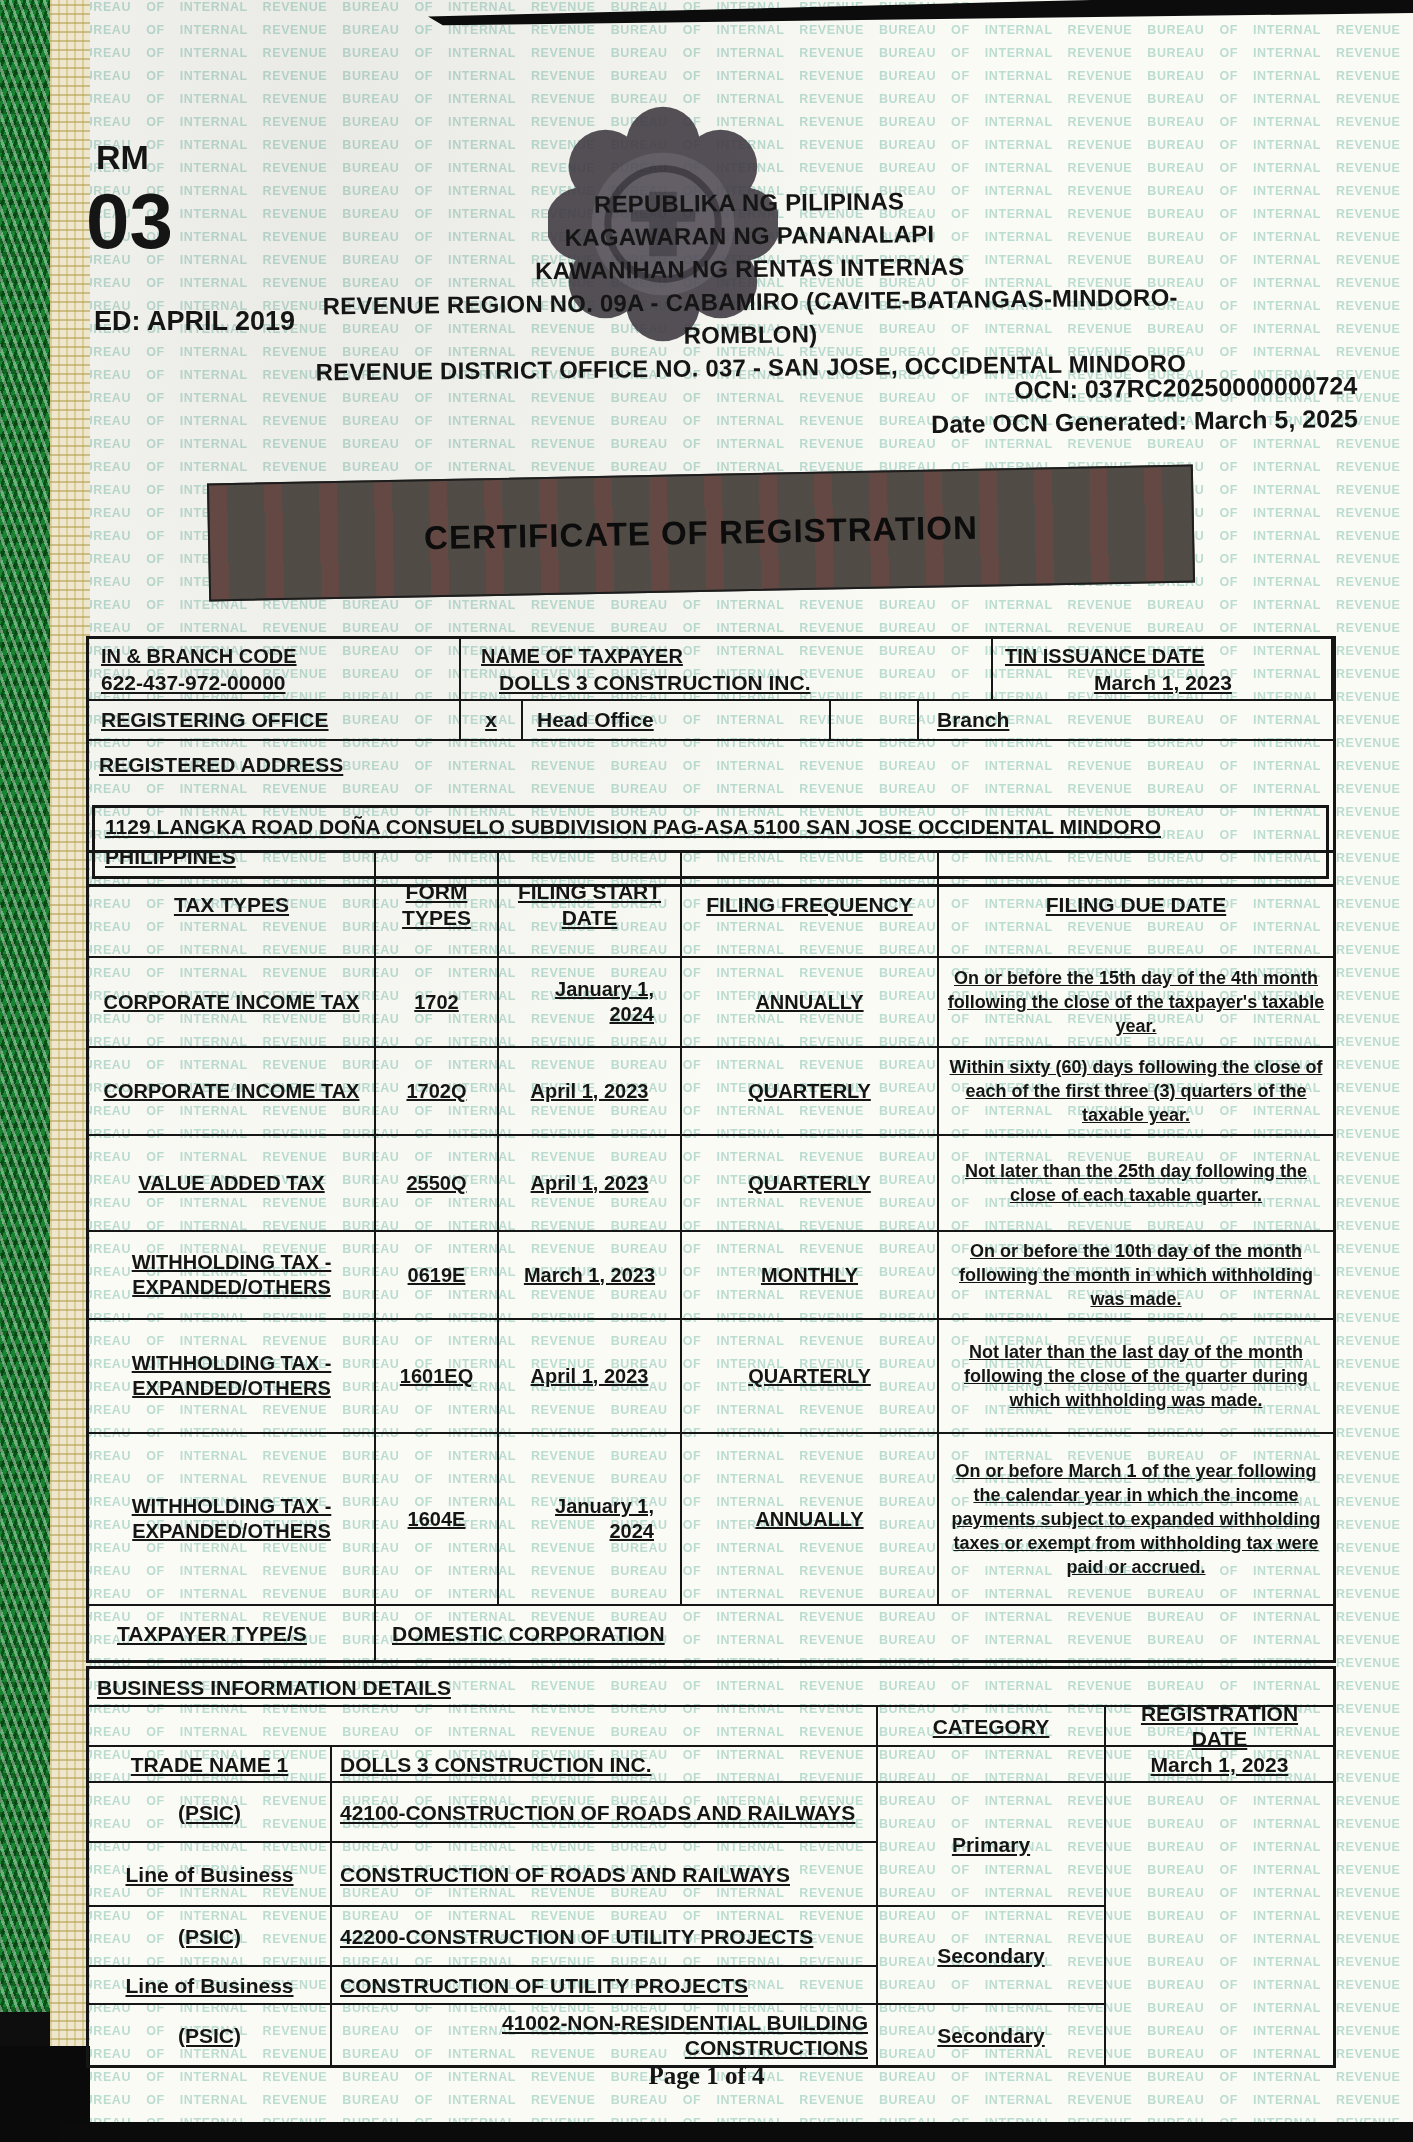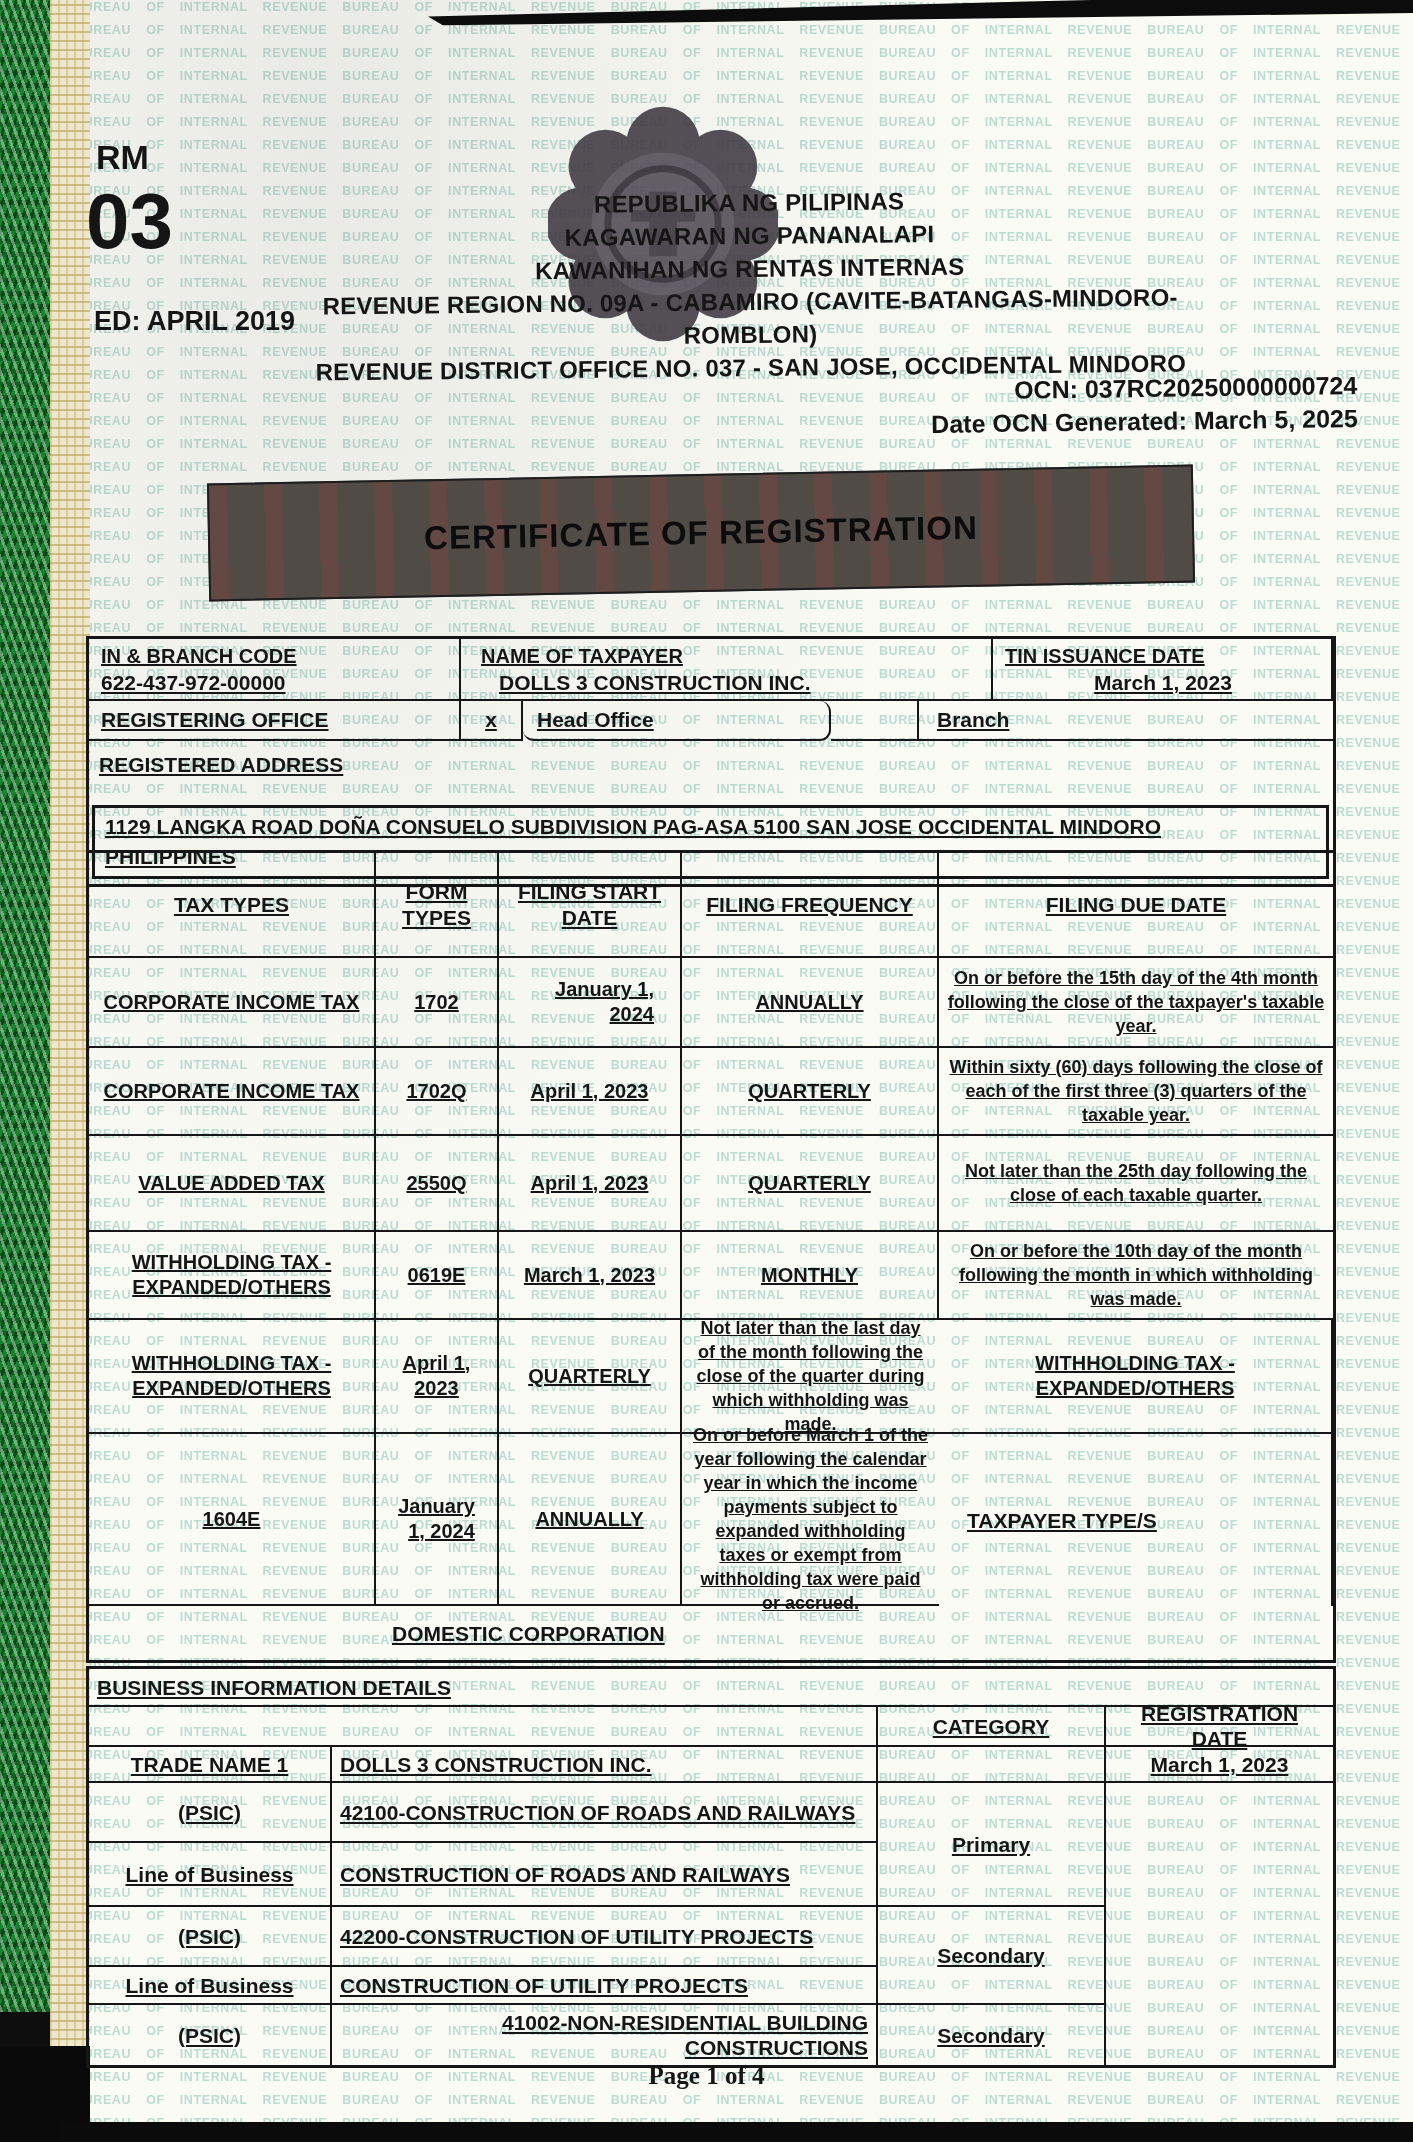--- a/index.html
+++ b/index.html
@@ -130,21 +130,21 @@
         <div class="val" style="padding-left:18px;">DOLLS 3 CONSTRUCTION INC.</div>
       </div>
       <div class="tcell noright" style="flex:1;text-align:center;">
         <div class="lab" style="text-align:left;">TIN ISSUANCE DATE</div>
         <div class="val">March 1, 2023</div>
       </div>
     </div>
     <div class="tinrow" style="height:40px;">
       <div class="cell left" style="width:372px;padding-left:12px;font-size:21px;">REGISTERING OFFICE</div>
       <div class="cell" style="width:62px;font-size:21px;">x</div>
-      <div class="cell left" style="width:308px;padding-left:14px;font-size:21px;border-radius:11px;">Head Office</div>
+      <div class="cell left" style="width:308px;padding-left:14px;font-size:21px;">Head Office</div>
       <div class="cell" style="width:88px;"></div>
       <div class="cell left noright" style="flex:1;padding-left:18px;font-size:21px;">Branch</div>
     </div>
     <div style="height:48px;display:flex;align-items:center;padding-left:10px;font-weight:bold;font-size:21px;">REGISTERED ADDRESS</div>
     <div class="addrbox">
       <div>1129 LANGKA ROAD  DOÑA CONSUELO SUBDIVISION  PAG-ASA 5100 SAN JOSE OCCIDENTAL MINDORO</div>
       <div>PHILIPPINES</div>
     </div>
   </div>
 
@@ -173,20 +173,21 @@
     <div class="cell">QUARTERLY</div>
     <div class="cell due noright">Not later than the 25th day following the close of each taxable quarter.</div>
 
     <div class="cell">WITHHOLDING TAX - EXPANDED/OTHERS</div>
     <div class="cell">0619E</div>
     <div class="cell">March 1, 2023</div>
     <div class="cell">MONTHLY</div>
     <div class="cell due noright">On or before the 10th day of the month following the month in which withholding was made.</div>
 
     <div class="cell">WITHHOLDING TAX - EXPANDED/OTHERS</div>
+    <div class="cell">1601EQ</div>
     <div class="cell">April 1, 2023</div>
     <div class="cell">QUARTERLY</div>
     <div class="cell due noright">Not later than the last day of the month following the close of the quarter during which withholding was made.</div>
 
     <div class="cell">WITHHOLDING TAX - EXPANDED/OTHERS</div>
     <div class="cell">1604E</div>
     <div class="cell sd">January 1, 2024</div>
     <div class="cell">ANNUALLY</div>
     <div class="cell due noright">On or before March 1 of the year following the calendar year in which the income payments subject to expanded withholding taxes or exempt from withholding tax were paid or accrued.</div>
 

